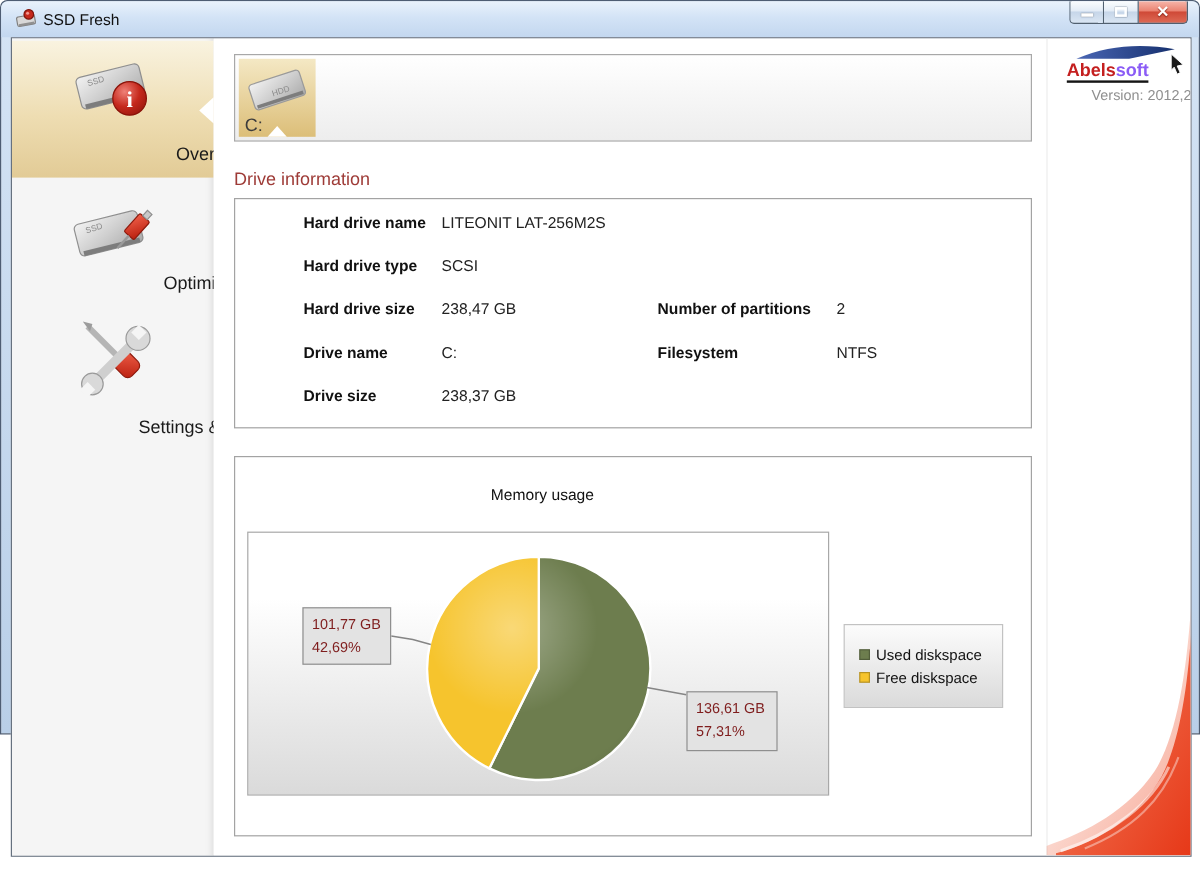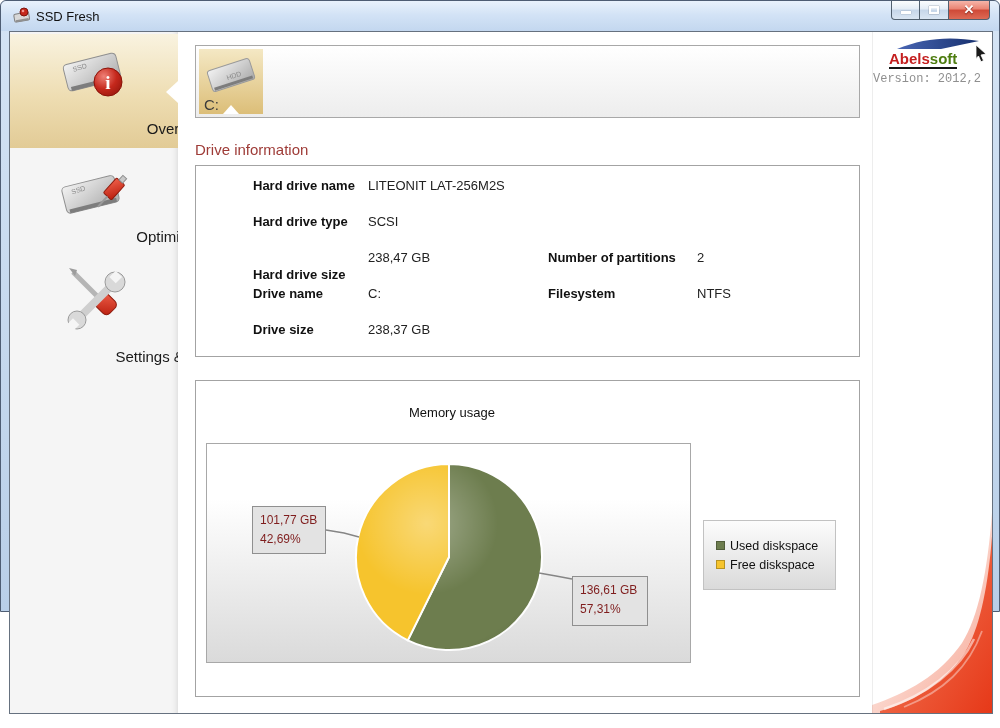--- a/index.html
+++ b/index.html
@@ -83,24 +83,24 @@
     font-size: 13px; color: #111; text-align: center; line-height: 23px; cursor: pointer;
     font-family: "Liberation Sans", sans-serif; }
 
   
   .right-panel { position: absolute; left: 862px; top: 0; width: 121px; height: 100%;
     background: #fff; border-left: 1px solid #ededed; }
   .logo { position: absolute; top: 4px; left: 10px; width: 104px; height: 32px; }
   .logo-text { position: absolute; top: 14px; left: 6px; font-size: 15px; font-weight: bold; letter-spacing: 0px;
     border-bottom: 2px solid #151515; padding-bottom: 0px; }
   .logo-abels { color: #c41f1f; }
-  .logo-soft { color: #4d7c0f; }
+  .logo-soft { color: #8b5cf6; }
   .logo-swoosh { position: absolute; top: 0px; left: 12px; }
   .logo-cursor { position: absolute; top: 9px; right: -2px; }
-  .version-text { position: absolute; top: 40px; left: 0; width: 100%; text-align: left; font-size: 12px; color: #8f8f8f; font-family: Liberation Mono, monospace; }
+  .version-text { position: absolute; top: 40px; left: 0; width: 100%; text-align: right; font-size: 12px; color: #8f8f8f; }
   .red-swoosh { position: absolute; bottom: 0; right: 0; }
 </style>
 </head>
 <body>
 
 <div class="window">
 
   <div class="titlebar">
     <svg class="title-icon" viewBox="0 0 18 17">
       <g transform="rotate(-10 9 9)">
@@ -231,21 +231,21 @@
 
       <div class="section-heading">Drive information</div>
 
       <div class="info-box">
         <div class="info-row" style="left:10px;top:12px"><span class="info-label">Hard drive name</span></div>
         <div class="info-row" style="left:125px;top:12px"><span class="info-value">LITEONIT LAT-256M2S</span></div>
 
         <div class="info-row" style="left:10px;top:48px"><span class="info-label">Hard drive type</span></div>
         <div class="info-row" style="left:125px;top:48px"><span class="info-value">SCSI</span></div>
 
-        <div class="info-row" style="left:10px;top:101px"><span class="info-label">Hard drive size</span></div>
+        <div class="info-row" style="left:10px;top:84px"><span class="info-label">Hard drive size</span></div>
         <div class="info-row" style="left:125px;top:84px"><span class="info-value">238,47 GB</span></div>
         <div class="info-row" style="left:305px;top:84px"><span class="info-label">Number of partitions</span></div>
         <div class="info-row" style="left:454px;top:84px"><span class="info-value">2</span></div>
 
         <div class="info-row" style="left:10px;top:120px"><span class="info-label">Drive name</span></div>
         <div class="info-row" style="left:125px;top:120px"><span class="info-value">C:</span></div>
         <div class="info-row" style="left:305px;top:120px"><span class="info-label">Filesystem</span></div>
         <div class="info-row" style="left:454px;top:120px"><span class="info-value">NTFS</span></div>
 
         <div class="info-row" style="left:10px;top:156px"><span class="info-label">Drive size</span></div>

